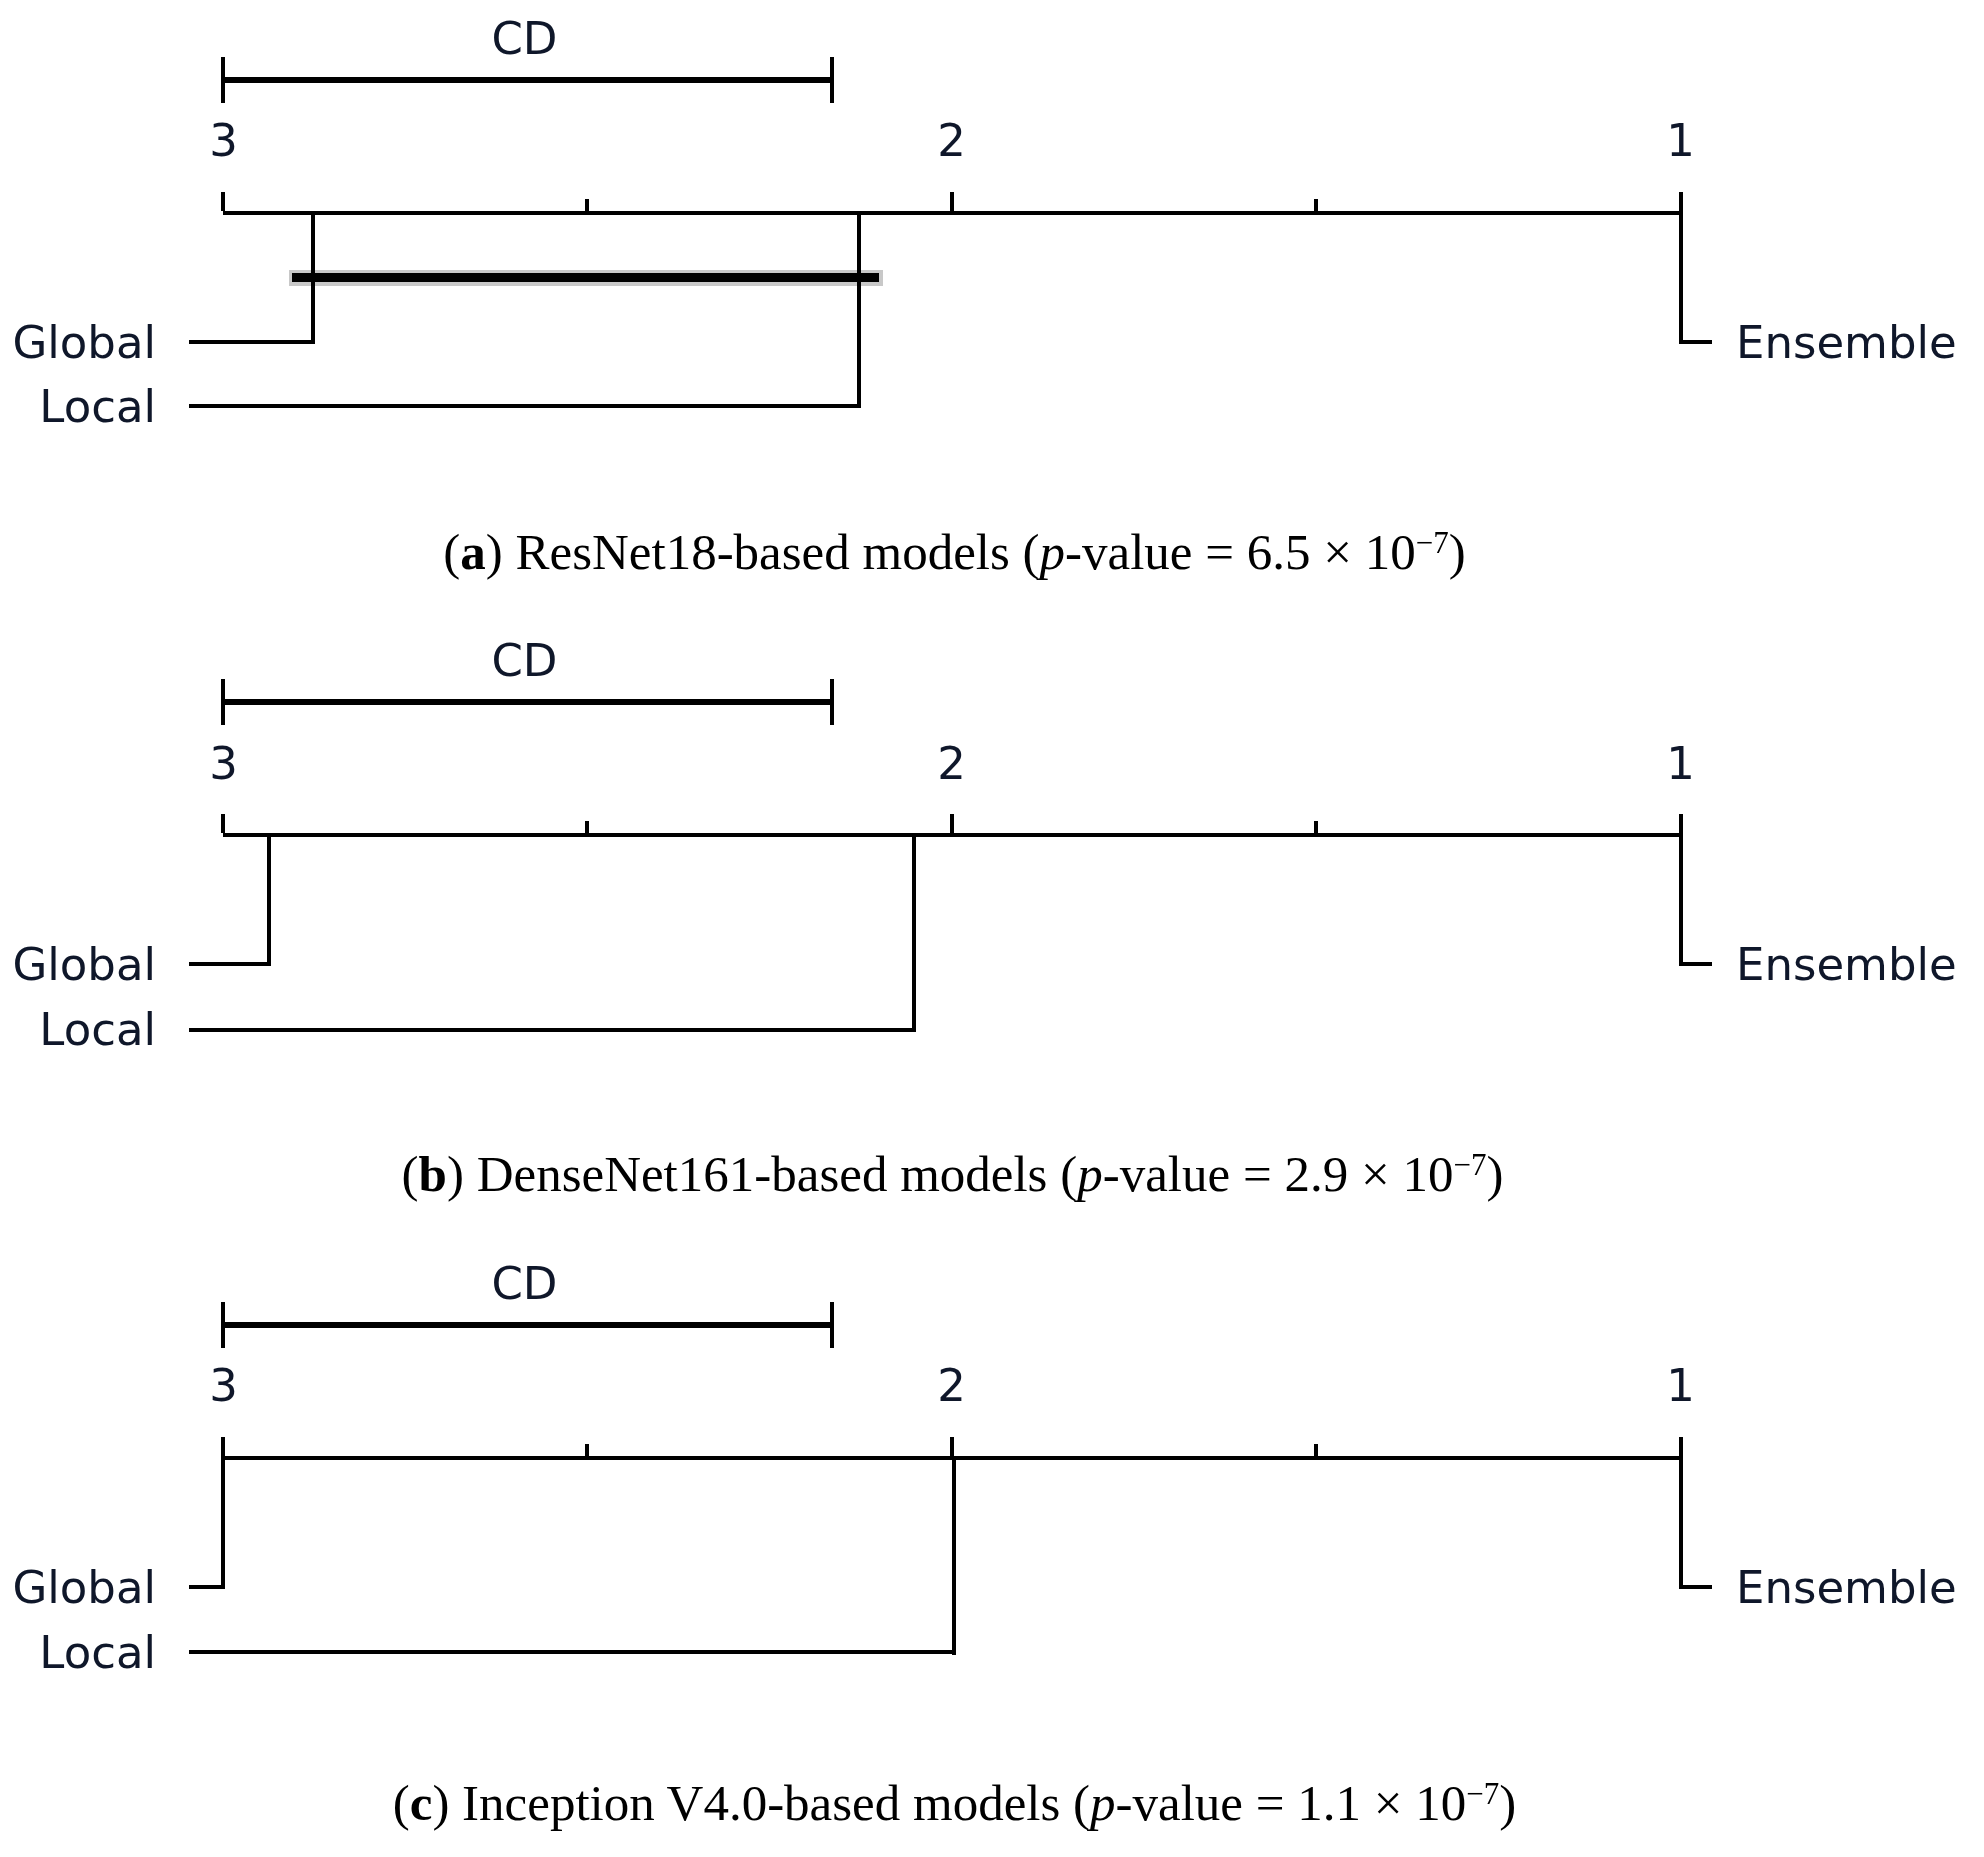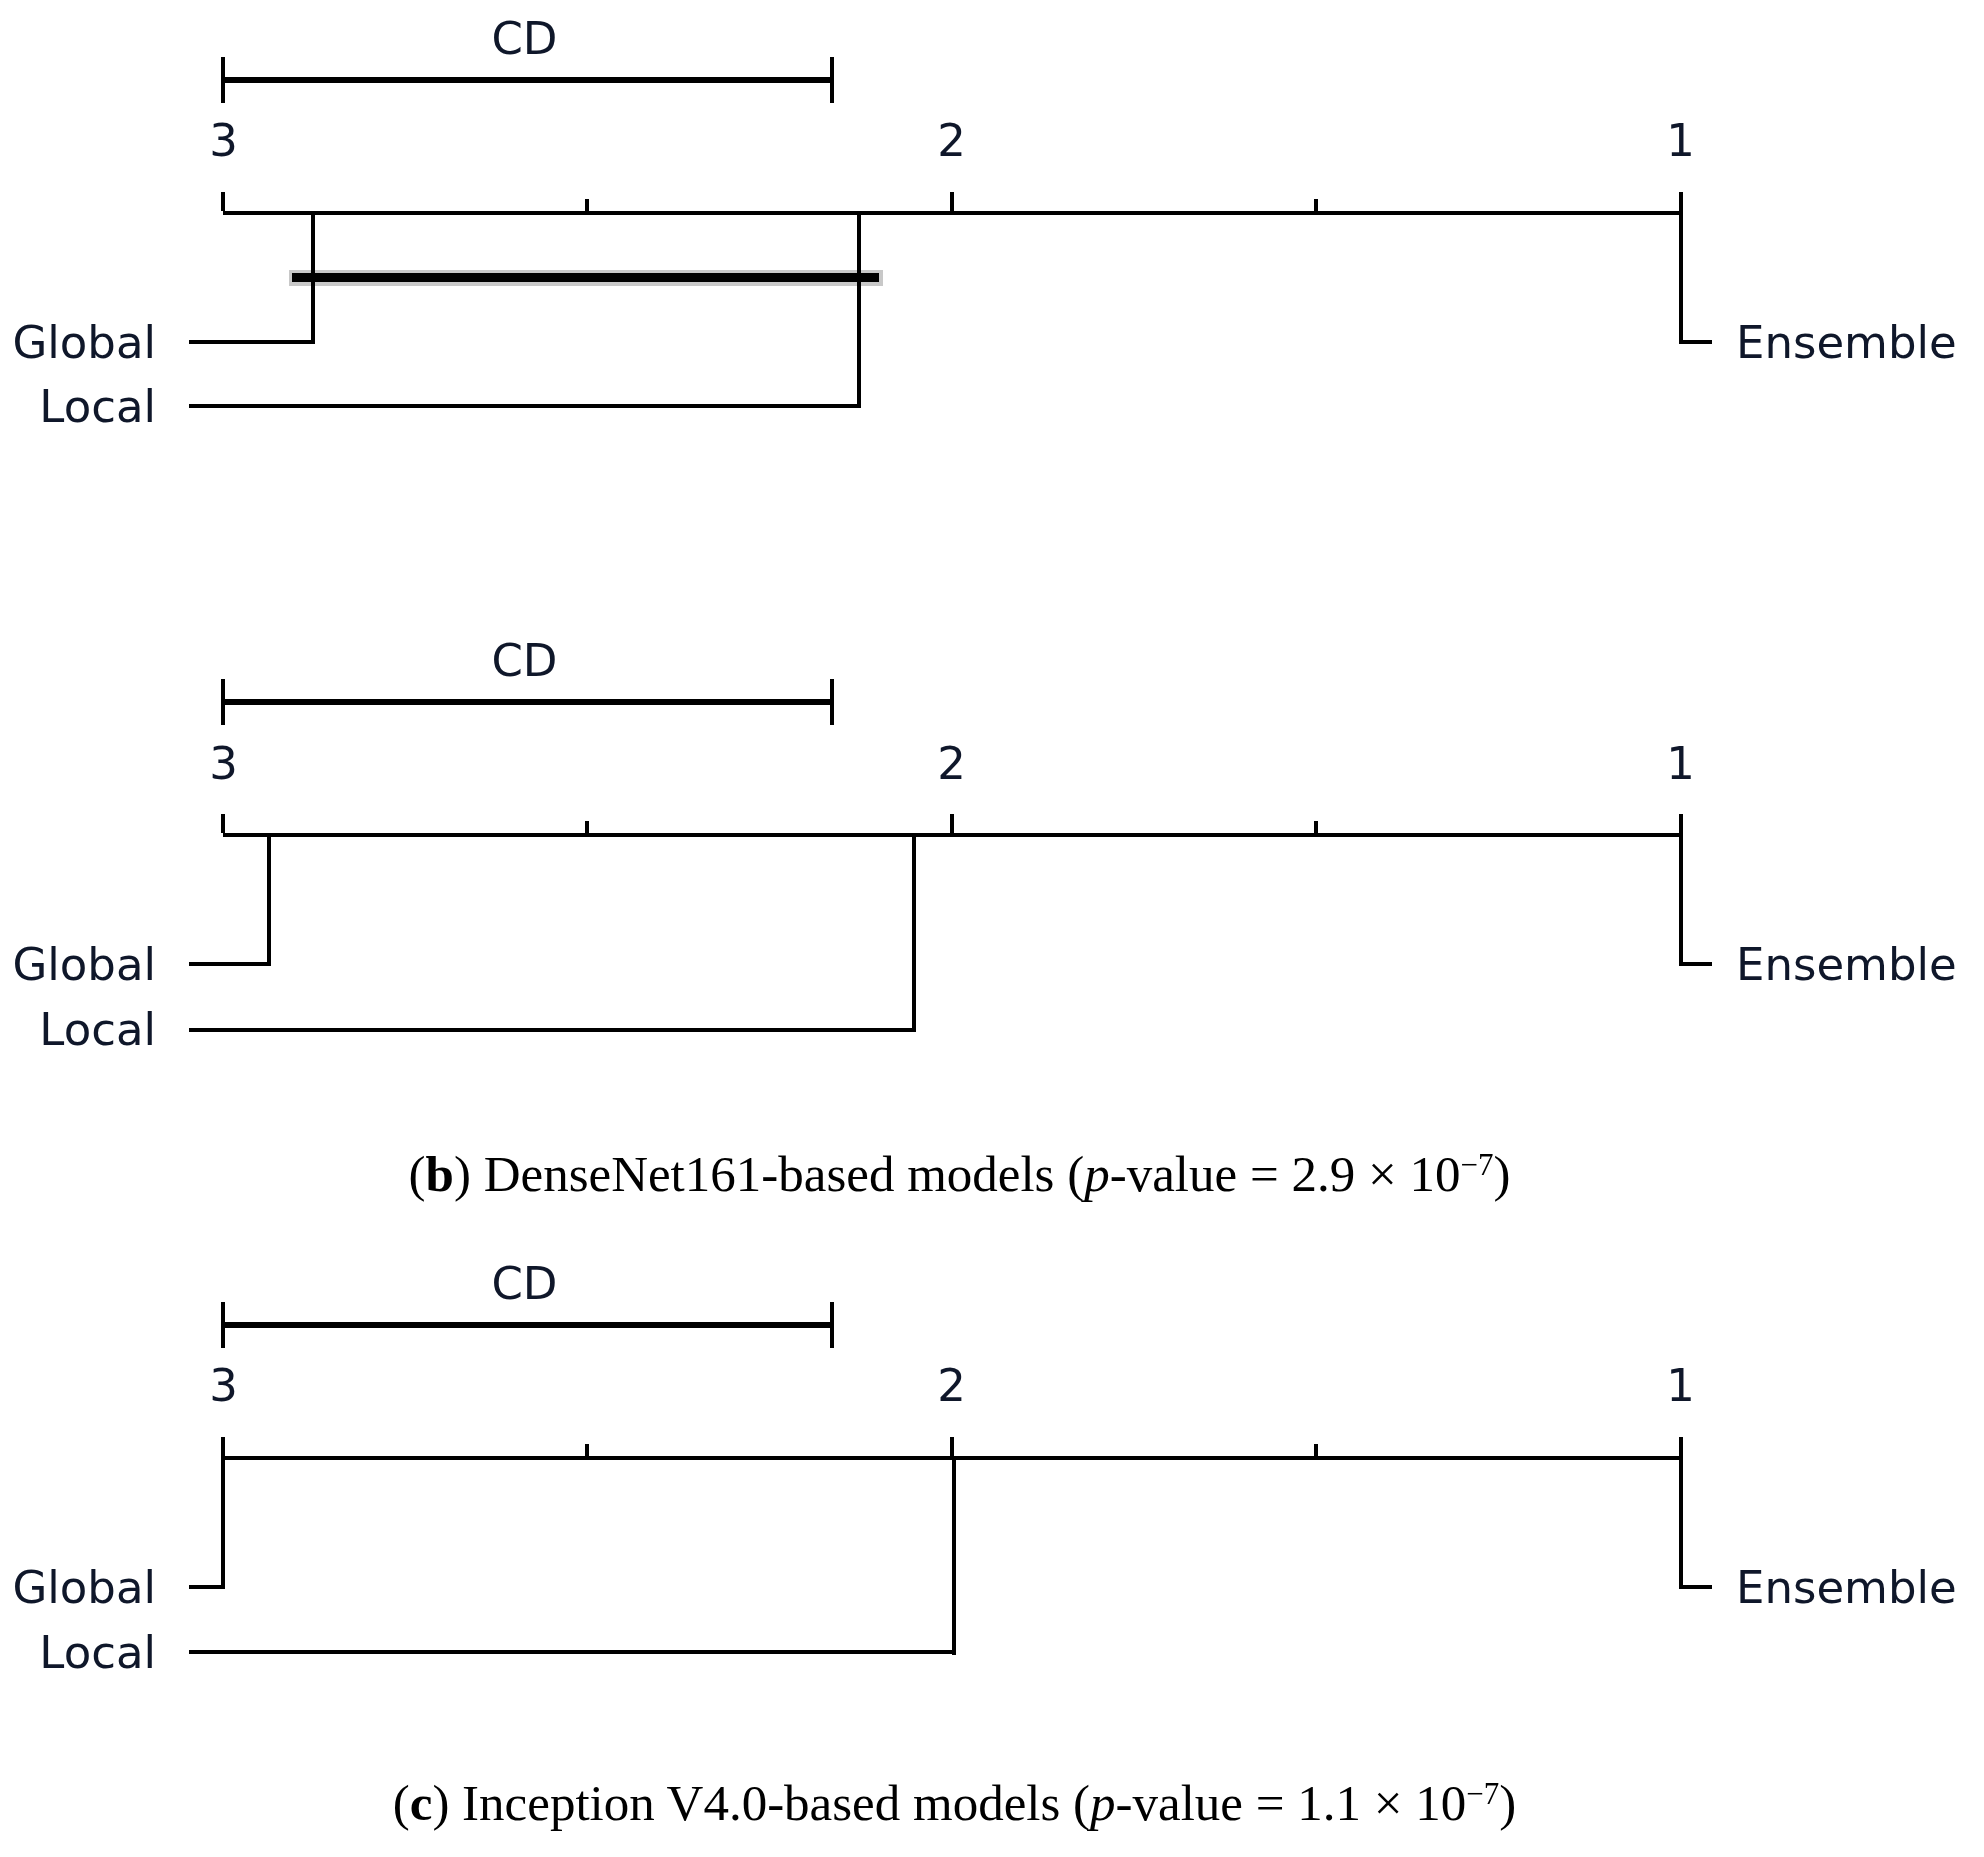--- a/index.html
+++ b/index.html
@@ -41,20 +41,23 @@
     <div class="ln" style="left: 292px; top: 273px; width: 587px; height: 9.3px;"></div>
     <div class="ln" style="left: 311px; top: 211px; width: 3.7px; height: 133px;"></div>
     <div class="ln" style="left: 189px; top: 340px; width: 126px; height: 3.7px;"></div>
     <div class="txt right" style="left: 0px; top: 320px; width: 156px;">Global</div>
     <div class="ln" style="left: 857px; top: 211px; width: 3.7px; height: 197px;"></div>
     <div class="ln" style="left: 189px; top: 404px; width: 672px; height: 3.7px;"></div>
     <div class="txt right" style="left: 0px; top: 384px; width: 156px;">Local</div>
     <div class="ln" style="left: 1679px; top: 211px; width: 3.7px; height: 133px;"></div>
     <div class="ln" style="left: 1680px; top: 340px; width: 32px; height: 3.7px;"></div>
     <div class="txt left" style="left: 1736px; top: 320px; width: 249px;">Ensemble</div>
+    <div class="caption" style="left: 145px; top: 521px; width: 1619px;">
+      <span>(</span><b>a</b><span>) ResNet18-based models (</span><i>p</i><span>-value = 6.5 × 10</span><sup>−7</sup><span>)</span>
+    </div>
   </section>
 
   <section class="cd">
     <div class="txt center" style="left: 400px; top: 638px; width: 249px;">CD</div>
     <div class="ln" style="left: 223px; top: 699px; width: 609px; height: 5.6px;"></div>
     <div class="ln" style="left: 221px; top: 679px; width: 3.7px; height: 46px;"></div>
     <div class="ln" style="left: 830px; top: 679px; width: 3.7px; height: 46px;"></div>
     <div class="ln" style="left: 223px; top: 833px; width: 1459px; height: 4.4px;"></div>
     <div class="ln" style="left: 221px; top: 814px; width: 3.7px; height: 18.7px;"></div>
     <div class="ln" style="left: 585px; top: 821px; width: 3.7px; height: 12px;"></div>
@@ -67,21 +70,21 @@
 
     <div class="ln" style="left: 267px; top: 833px; width: 3.7px; height: 133px;"></div>
     <div class="ln" style="left: 189px; top: 962px; width: 82px; height: 3.7px;"></div>
     <div class="txt right" style="left: 0px; top: 942px; width: 156px;">Global</div>
     <div class="ln" style="left: 912px; top: 833px; width: 3.7px; height: 199px;"></div>
     <div class="ln" style="left: 189px; top: 1028px; width: 727px; height: 3.7px;"></div>
     <div class="txt right" style="left: 0px; top: 1007px; width: 156px;">Local</div>
     <div class="ln" style="left: 1679px; top: 833px; width: 3.7px; height: 133px;"></div>
     <div class="ln" style="left: 1680px; top: 962px; width: 32px; height: 3.7px;"></div>
     <div class="txt left" style="left: 1736px; top: 942px; width: 249px;">Ensemble</div>
-    <div class="caption" style="left: 150px; top: 1143px; width: 1619px; font-family: Liberation Serif, serif;">
+    <div class="caption" style="left: 143px; top: 1143px; width: 1619px; font-family: Liberation Serif, serif;">
       <span>(</span><b>b</b><span>) DenseNet161-based models (</span><i>p</i><span>-value = 2.9 × 10</span><sup>−7</sup><span>)</span>
     </div>
   </section>
 
   <section class="cd">
     <div class="txt center" style="left: 400px; top: 1261px; width: 249px;">CD</div>
     <div class="ln" style="left: 223px; top: 1322px; width: 609px; height: 5.6px;"></div>
     <div class="ln" style="left: 221px; top: 1302px; width: 3.7px; height: 46px;"></div>
     <div class="ln" style="left: 830px; top: 1302px; width: 3.7px; height: 46px;"></div>
     <div class="ln" style="left: 223px; top: 1456px; width: 1459px; height: 4.4px;"></div>

